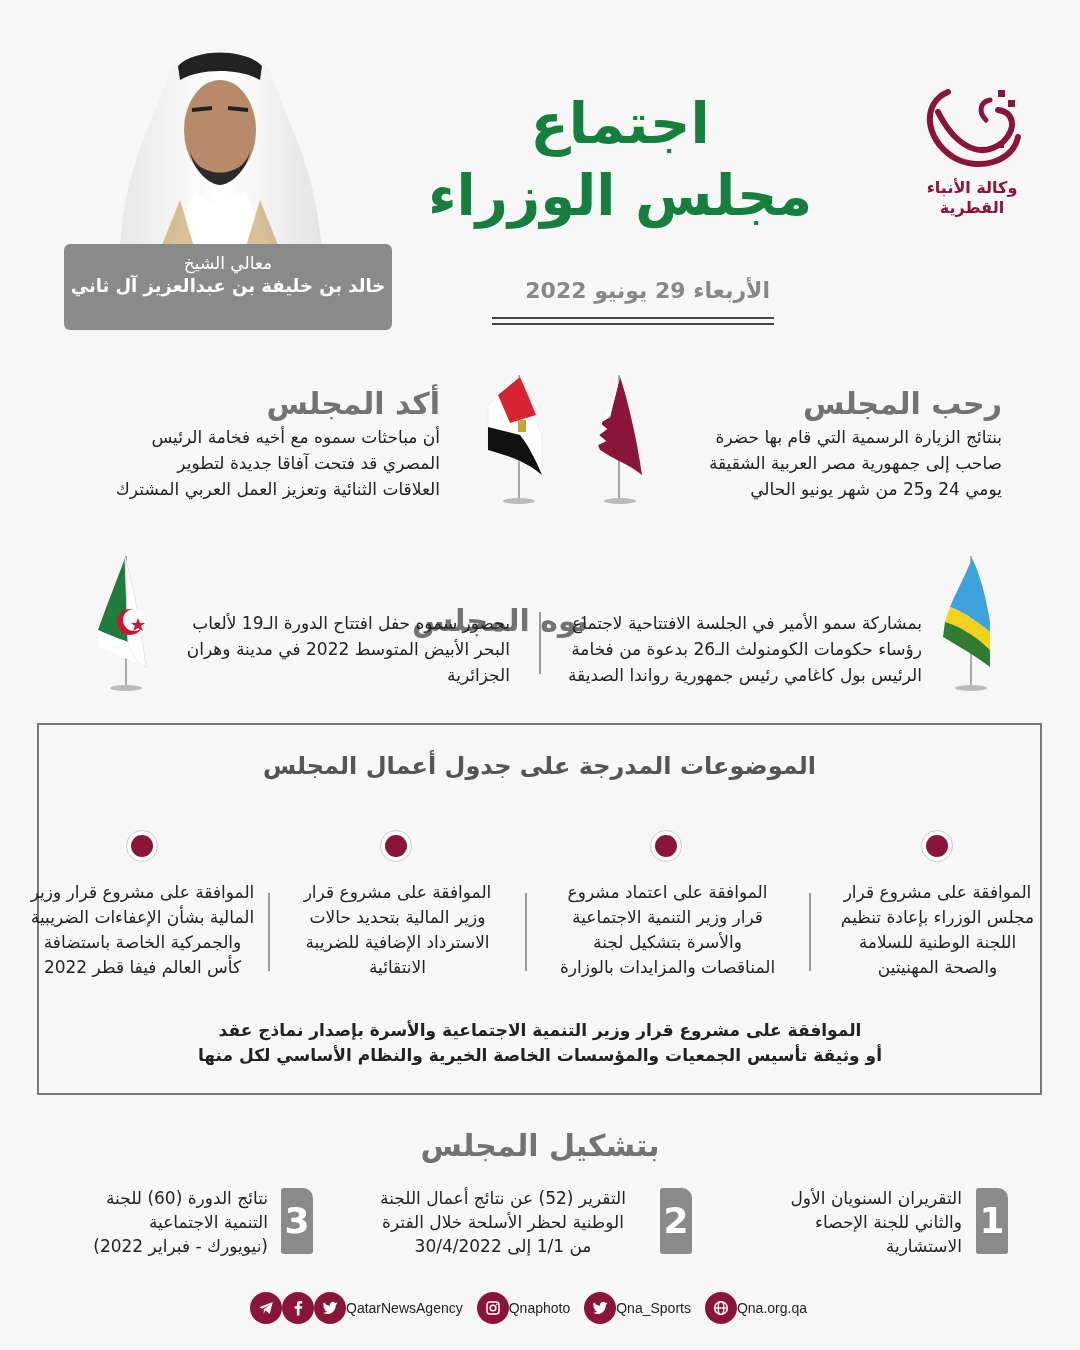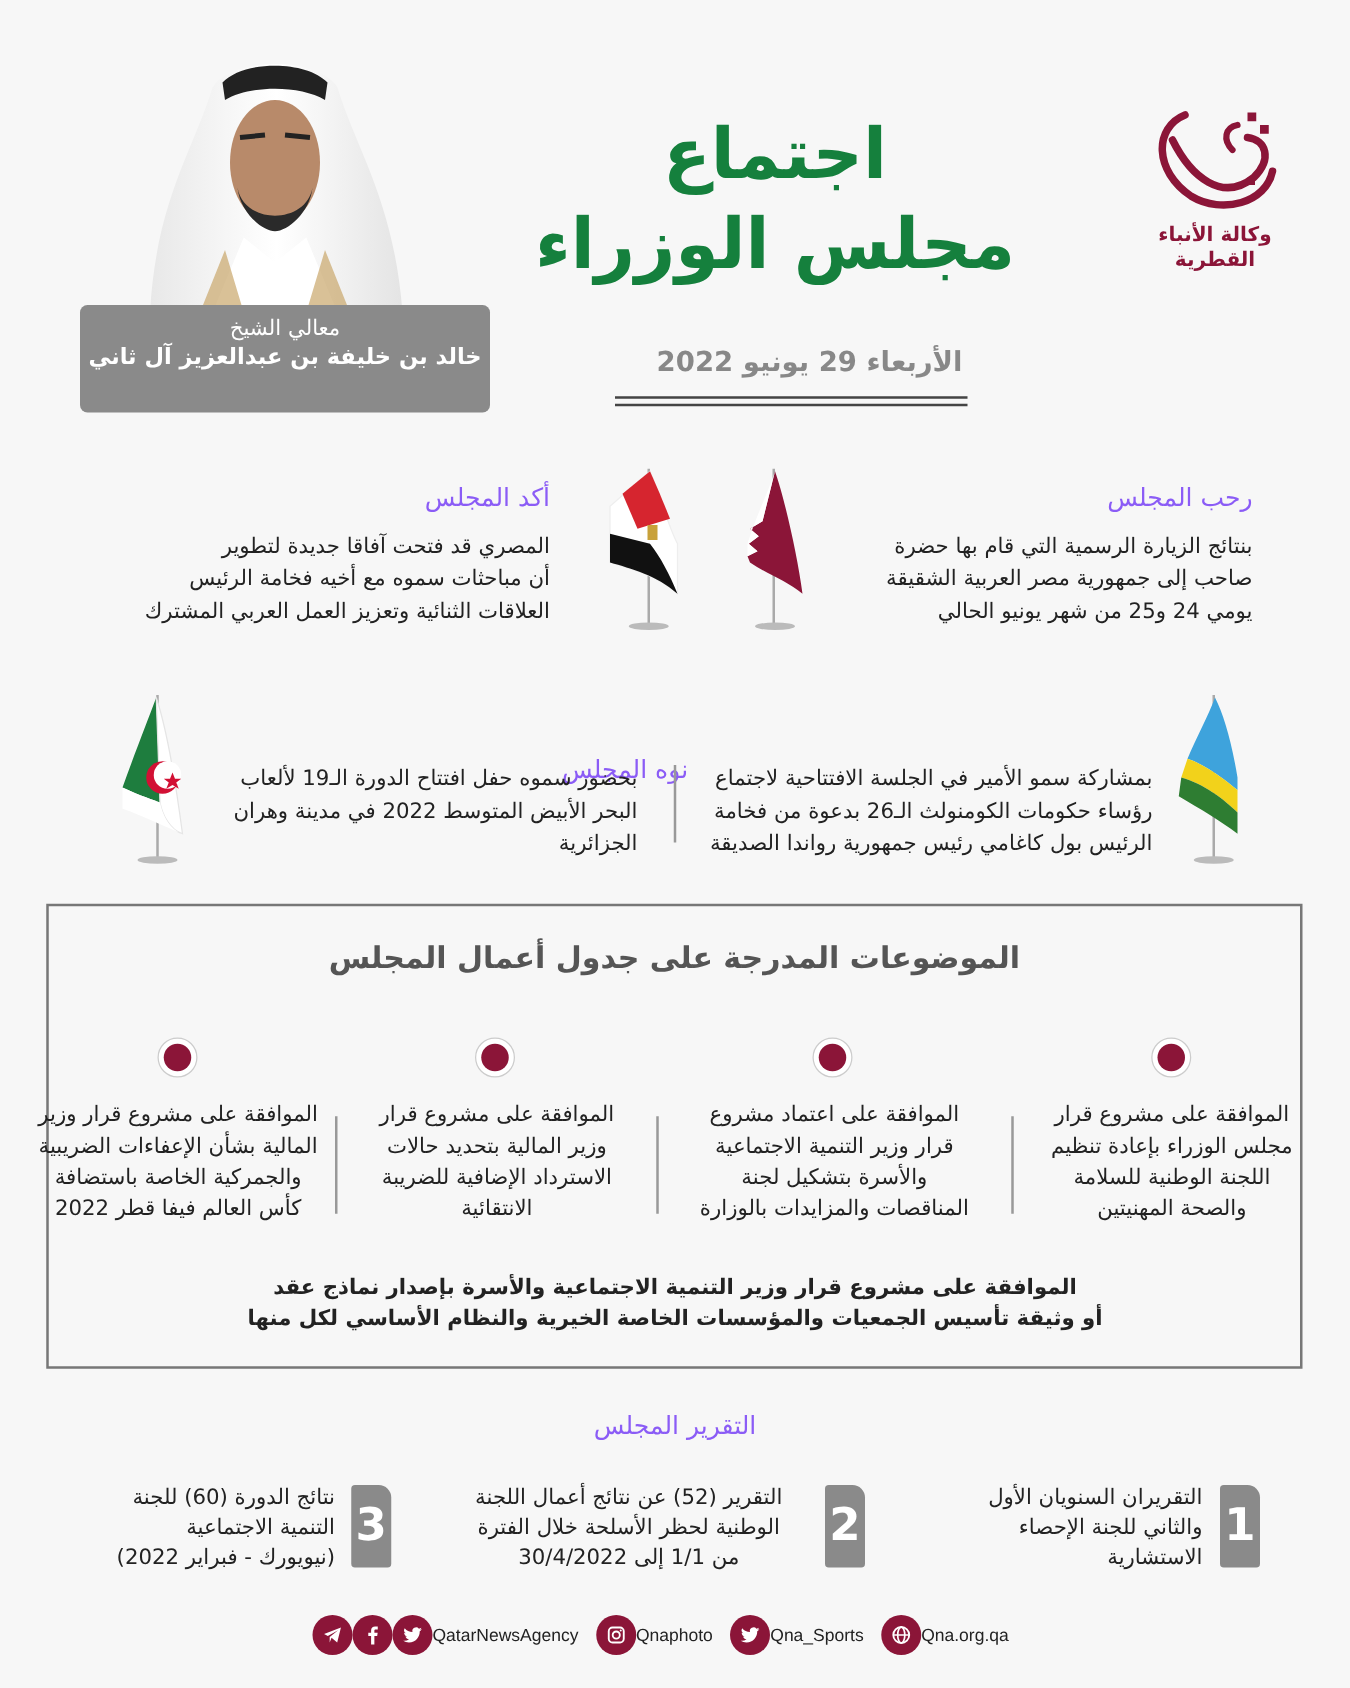--- a/index.html
+++ b/index.html
@@ -20,21 +20,21 @@
   .date-line2 { left: 492px; top: 323px; width: 282px; height: 2px; background: #444; }
 
   
   .portrait { left: 100px; top: 40px; width: 240px; height: 210px; }
   .person-card { left: 64px; top: 244px; width: 328px; height: 86px; background: #8a8a8a; border-radius: 6px; color: #fff; text-align: center; direction: rtl; padding-top: 8px; }
   .person-card .l1 { font-size: 17px; line-height: 22px; }
   .person-card .l2 { font-size: 18px; line-height: 24px; font-weight: bold; }
   .person-card .l3 { font-size: 17px; line-height: 22px; }
 
   
-  .sec-head { color: #8b5cf6; font-weight: normal; font-size: 20px; direction: rtl; }
+  .sec-head { color: #737373; font-weight: bold; font-size: 30px; direction: rtl; }
   .sec-body { font-size: 17px; line-height: 26px; direction: rtl; color: #222; }
 
   
   .agenda { left: 37px; top: 723px; width: 1005px; height: 372px; border: 2px solid #777; }
   .agenda-title { left: 37px; top: 752px; width: 1005px; text-align: center; color: #555; font-weight: bold; font-size: 24px; direction: rtl; }
   .dot { position: absolute; width: 32px; height: 32px; border-radius: 50%; border: 1px solid #ccc; background: #fff; }
   .dot::after { content: ""; position: absolute; left: 4px; top: 4px; width: 22px; height: 22px; border-radius: 50%; background: #8b1538; }
   .agenda-item { position: absolute; text-align: center; font-size: 17px; line-height: 25px; direction: rtl; color: #222; }
   .vsep { position: absolute; width: 2px; background: #999; }
   .agenda-wide { left: 160px; top: 1018px; width: 760px; text-align: center; font-size: 17px; line-height: 25px; font-weight: bold; direction: rtl; color: #222; }
@@ -118,22 +118,22 @@
 
     <rect x="148" y="10" width="2" height="125" fill="#aaa"></rect>
     <ellipse cx="150" cy="136" rx="16" ry="3" fill="#bbb"></ellipse>
     <path d="M150 12 C158 35, 168 80, 172 110 C160 100, 145 95, 130 85 L128 80 L136 76 L129 70 L137 64 L130 58 L140 52 Z" fill="#8b1538"></path>
     <path d="M150 12 L140 52 L130 58 L137 64 L129 70 L136 76 L128 80 L128 70 C134 50, 144 30, 150 12 Z" fill="#ffffff"></path>
   </svg>
 </div>
 
 <div class="abs sec-head" style="left:80px; top:386px; width:360px; text-align:right;">أكد المجلس</div>
 <div class="abs sec-body" style="left:60px; top:424px; width:380px; text-align:right;">
+  <div>أن مباحثات سموه مع أخيه فخامة الرئيس</div>
   <div>المصري قد فتحت آفاقا جديدة لتطوير</div>
-  <div>أن مباحثات سموه مع أخيه فخامة الرئيس</div>
   <div>العلاقات الثنائية وتعزيز العمل العربي المشترك</div>
 </div>
 
 <div class="abs sec-head" style="left:380px; top:555px; width:240px; text-align:center;margin-top:48px;">نوه المجلس</div>
 
 <div class="abs sec-body" style="left:560px; top:610px; width:362px; text-align:right;">
   <div>بمشاركة سمو الأمير في الجلسة الافتتاحية لاجتماع</div>
   <div>رؤساء حكومات الكومنولث الـ26 بدعوة من فخامة</div>
   <div>الرئيس بول كاغامي رئيس جمهورية رواندا الصديقة</div>
 </div>
@@ -197,21 +197,21 @@
   <div>المالية بشأن الإعفاءات الضريبية</div>
   <div>والجمركية الخاصة باستضافة</div>
   <div>كأس العالم فيفا قطر 2022</div>
 </div>
 
 <div class="abs agenda-wide">
   <div>الموافقة على مشروع قرار وزير التنمية الاجتماعية والأسرة بإصدار نماذج عقد</div>
   <div>أو وثيقة تأسيس الجمعيات والمؤسسات الخاصة الخيرية والنظام الأساسي لكل منها</div>
 </div>
 
-<div class="abs sec-head review-title">التقرير المجلس</div>
+<div class="abs sec-head review-title">بتشكيل المجلس</div>
 
 <div class="num-box" style="left:976px; top:1188px;">1</div>
 <div class="review-item" style="left:740px; top:1186px; width:222px;">
   <div>التقريران السنويان الأول</div>
   <div>والثاني للجنة الإحصاء</div>
   <div>الاستشارية</div>
 </div>
 
 <div class="num-box" style="left:660px; top:1188px;">2</div>
 <div class="review-item" style="left:360px; top:1186px; width:286px;text-align:center;">

